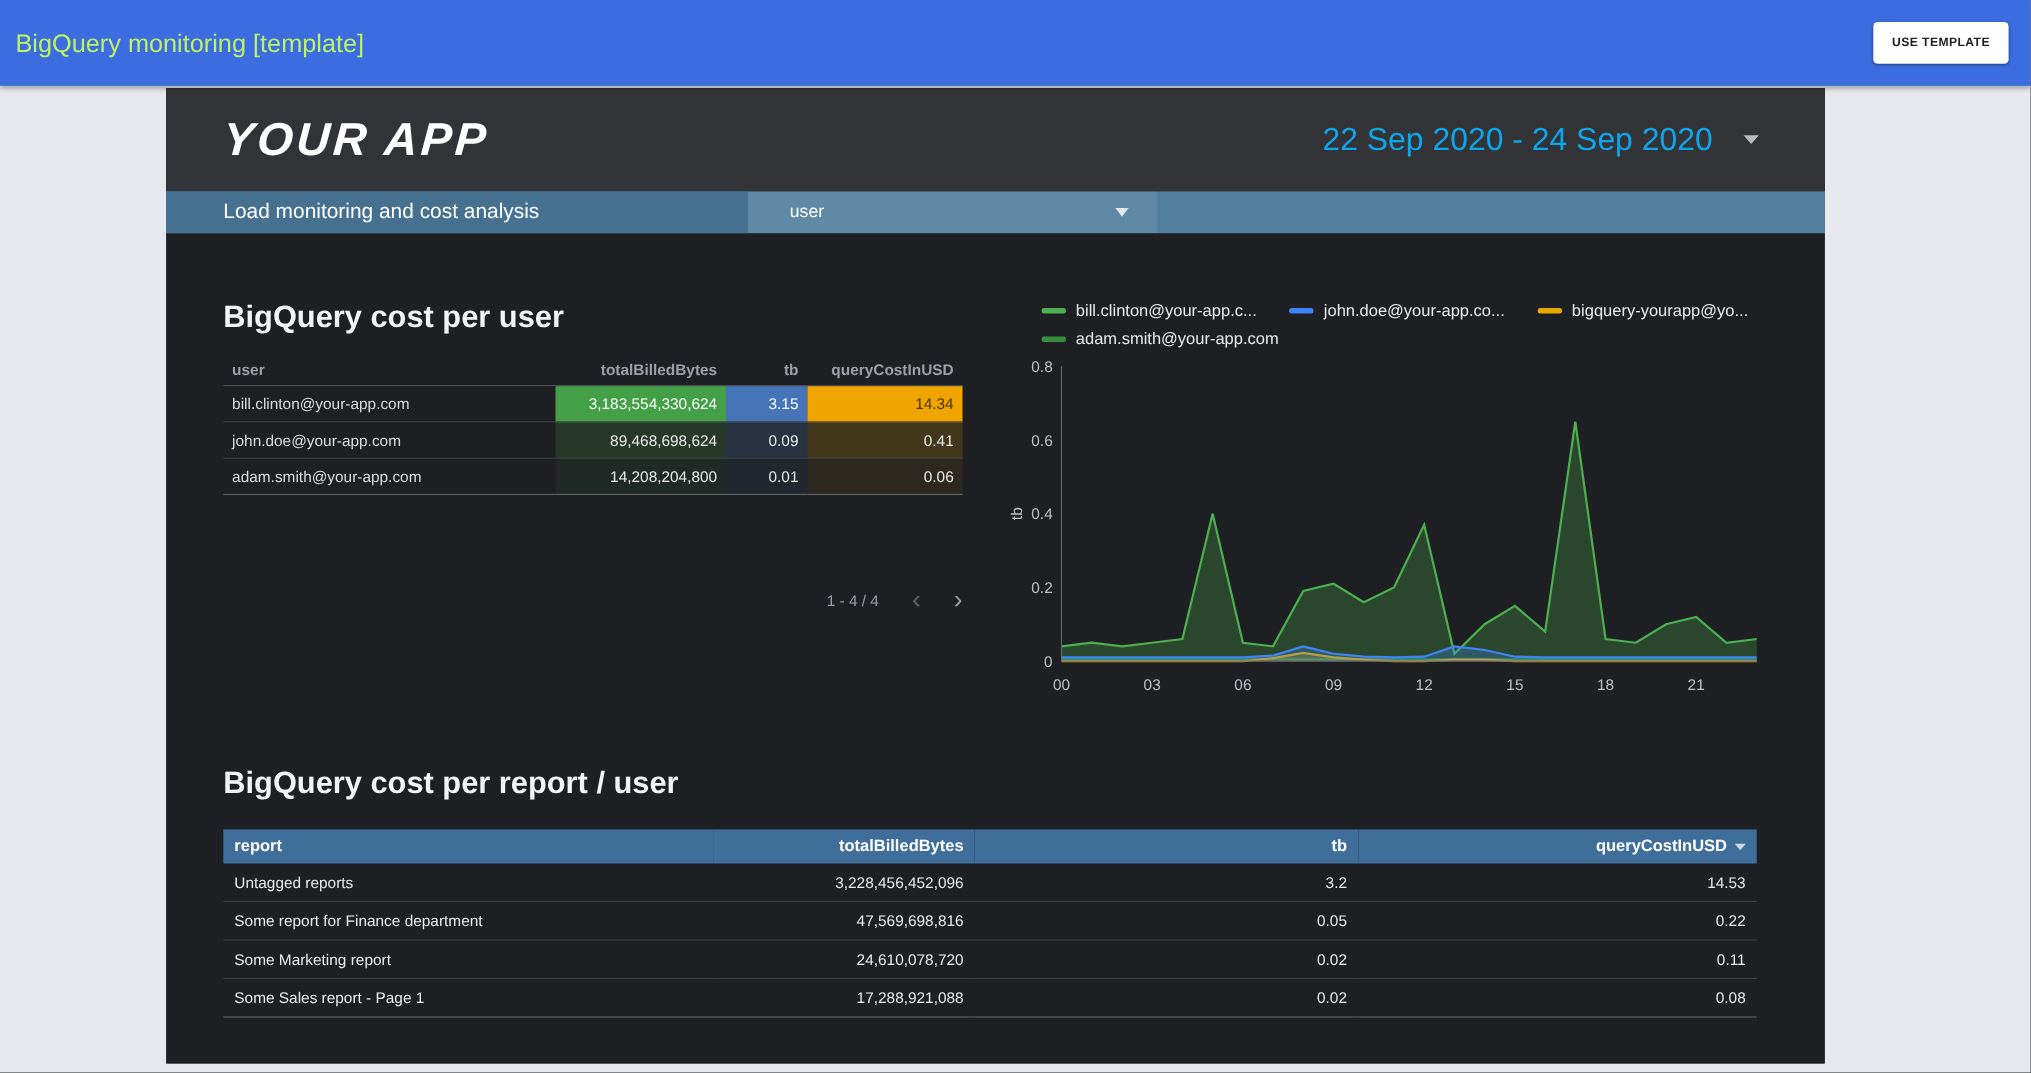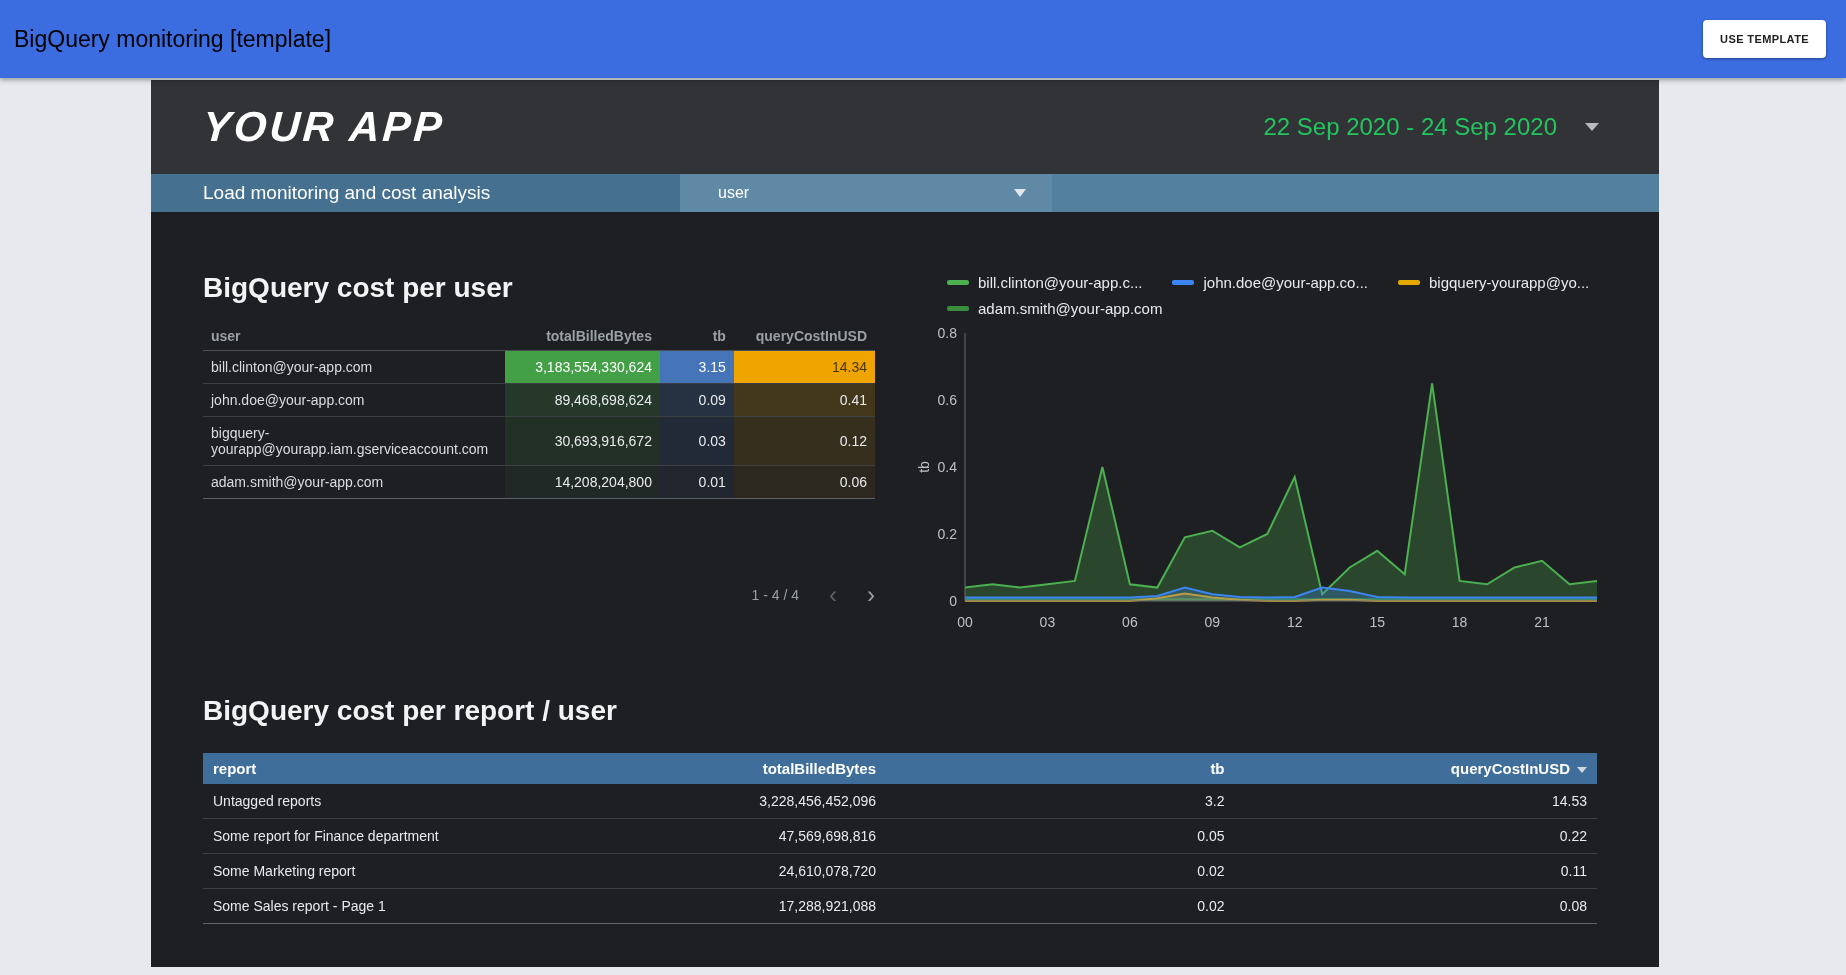--- a/index.html
+++ b/index.html
@@ -13,21 +13,21 @@
 
   
   .topbar {
     position:absolute; left:0; top:0; width:1846px; height:78px;
     background:var(--topbar-blue,#3b6de1);
     display:flex; align-items:center; justify-content:space-between;
     padding:0 20px 0 14px;
     box-shadow:0 2px 5px rgba(0,0,0,.35);
     z-index:5;
   }
-  .topbar-title { color:#000000; font-size:23px; font-weight:500; }
+  .topbar-title { color:#bef264; font-size:23px; font-weight:500; }
   .use-template-btn {
     background:#ffffff; color:#202124; border:none; border-radius:4px;
     font-family:inherit; font-size:11px; font-weight:700; letter-spacing:.4px;
     padding:13px 17px; box-shadow:0 1px 3px rgba(0,0,0,.4); cursor:pointer;
   }
 
   
   .dashboard {
     position:absolute; left:151px; top:80px; width:1508px; height:887px;
     background:var(--dash-bg,#1e1f22);
@@ -36,21 +36,21 @@
   .dash-header {
     height:94px; background:var(--dash-header-bg,#323337);
     display:flex; align-items:center; justify-content:space-between;
     padding:0 60px 0 52px;
   }
   .logo {
     color:#ffffff; font-size:42px; font-weight:bold; font-style:italic;
     letter-spacing:3px; transform:skewX(-4deg);
   }
   .date-range { display:flex; align-items:center; gap:28px; cursor:pointer; }
-  .date-range-text { color:#22c55e; font-size:24px;text-align:center; }
+  .date-range-text { color:#0ea5e9; font-size:29px;text-align:center; }
   .caret-down {
     width:0; height:0; border-left:7px solid transparent; border-right:7px solid transparent;
     border-top:8px solid #b9bcbf;
   }
 
   .filter-bar { height:38px; background:var(--filter-bar-bg,#54809f); display:flex; align-items:stretch; }
   .filter-title {
     background:var(--filter-tab-bg,#46708f); width:529px;
     display:flex; align-items:center; padding-left:52px;
     color:#ffffff; font-size:19px;
@@ -187,26 +187,20 @@
               <td class="col-user">bill.clinton@your-app.com</td>
               <td class="heat-bytes">3,183,554,330,624</td>
               <td class="heat-tb">3.15</td>
               <td class="heat-cost">14.34</td>
             </tr>
             <tr class="r2">
               <td class="col-user">john.doe@your-app.com</td>
               <td class="c-bytes">89,468,698,624</td>
               <td class="c-tb">0.09</td>
               <td class="c-cost">0.41</td>
-            </tr>
-            <tr class="r3">
-              <td class="col-user">bigquery-yourapp@yourapp.iam.gserviceaccount.com</td>
-              <td class="c-bytes">30,693,916,672</td>
-              <td class="c-tb">0.03</td>
-              <td class="c-cost">0.12</td>
             </tr>
             <tr class="r4 last">
               <td class="col-user">adam.smith@your-app.com</td>
               <td class="c-bytes">14,208,204,800</td>
               <td class="c-tb">0.01</td>
               <td class="c-cost">0.06</td>
             </tr>
           </tbody>
         </table>
 

